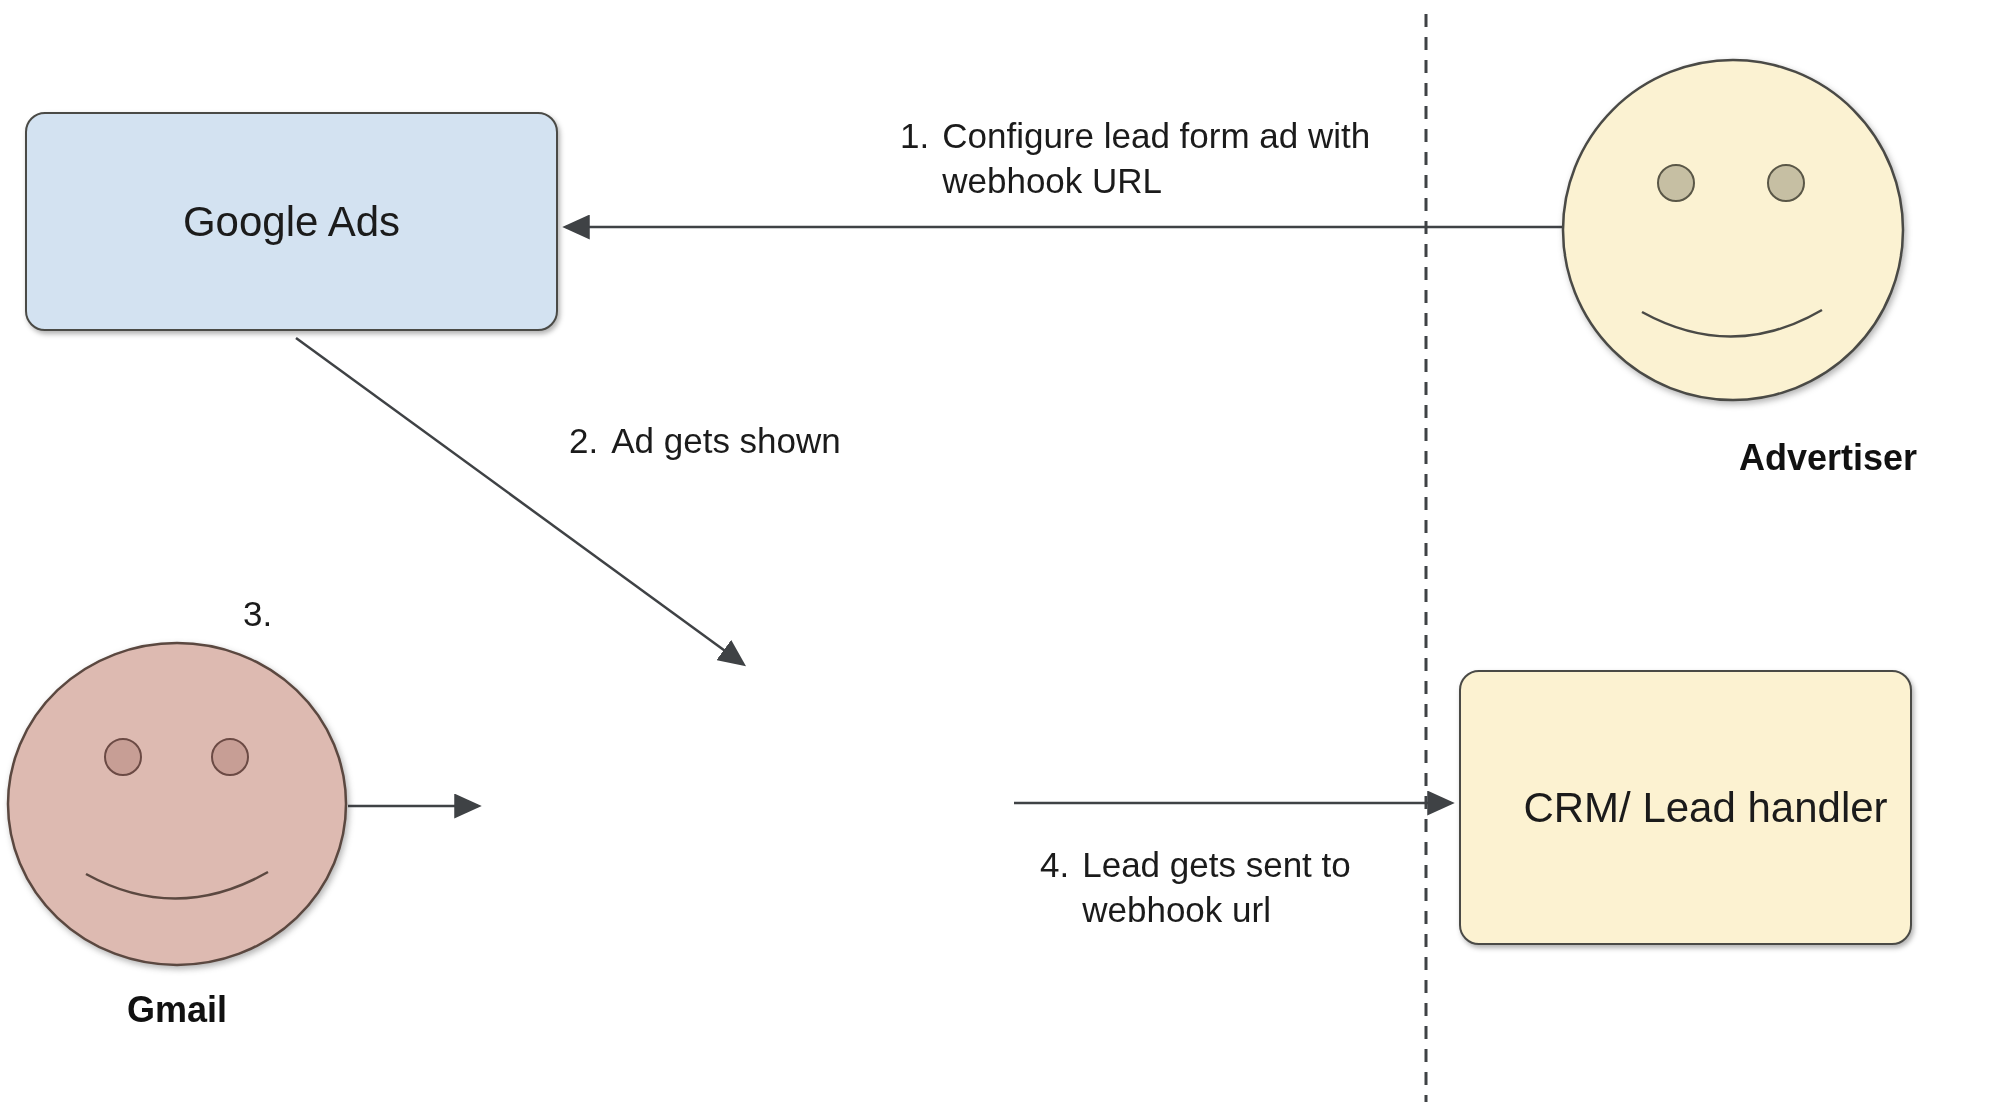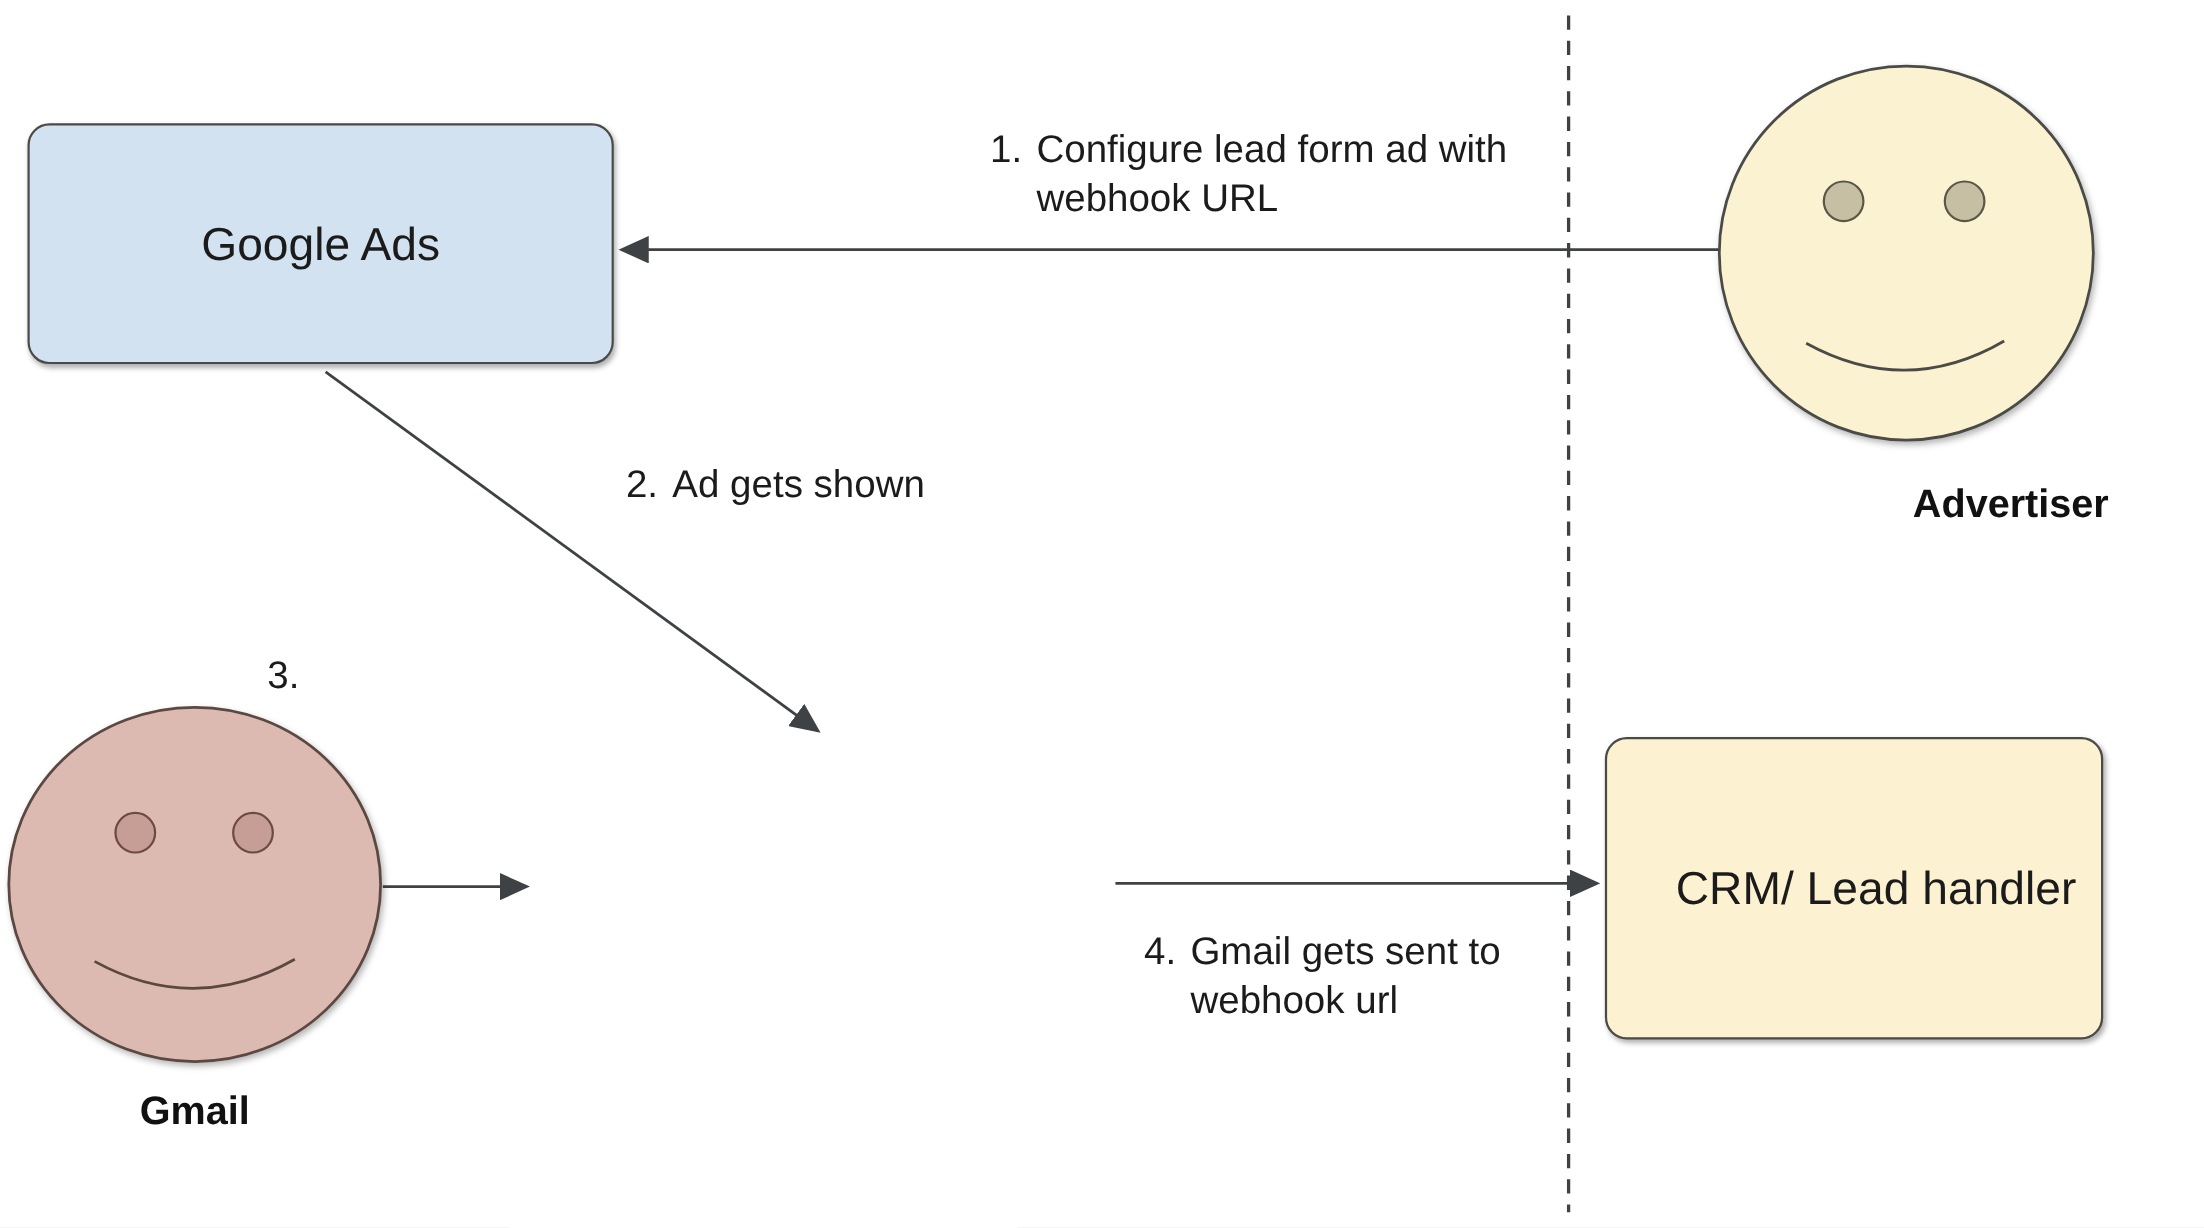--- a/index.html
+++ b/index.html
@@ -119,20 +119,20 @@
     <span class="num">2.</span>
     <span class="txt">Ad gets shown</span>
   </div>
 
   <div class="step" id="step-3">
     <span class="num">3.</span>
   </div>
 
   <div class="step" id="step-4">
     <span class="num">4.</span>
-    <span class="txt">Gmail gets sent to
+    <span class="txt">Lead gets sent to
 webhook url</span>
   </div>
 
   <div class="actor-label" id="label-advertiser">Advertiser</div>
   <div class="actor-label" id="label-user">Gmail</div>
 
 </div>
 
 </body></html>

